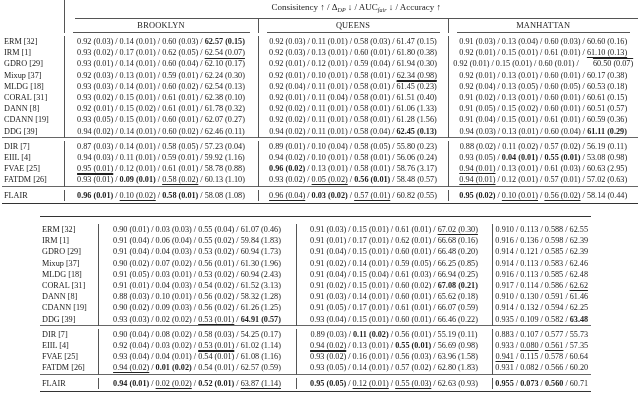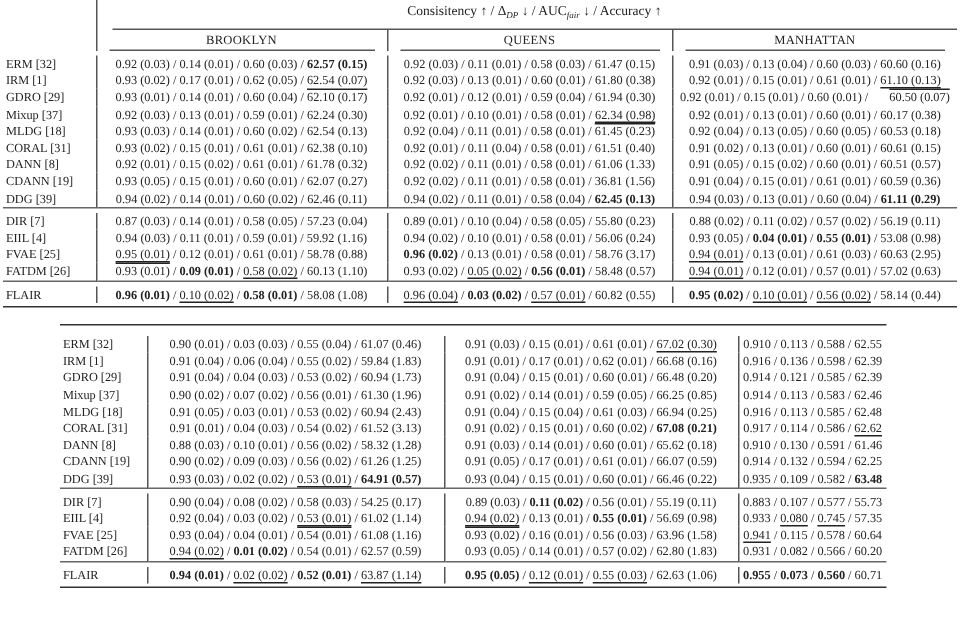--- a/index.html
+++ b/index.html
@@ -98,21 +98,21 @@
       </tr>
       <tr>
         <td class="method" style="position: relative;">DANN [8]</td>
         <td class="cell vsep"><span>0.92 (0.01) / 0.15 (0.02) / 0.61 (0.01) / 61.78 (0.32)</span></td>
         <td class="cell vsep"><span>0.92 (0.02) / 0.11 (0.01) / 0.58 (0.01) / 61.06 (1.33)</span></td>
         <td class="cell vsep"><span>0.91 (0.05) / 0.15 (0.02) / 0.60 (0.01) / 60.51 (0.57)</span></td>
       </tr>
       <tr>
         <td class="method" style="position: relative;">CDANN [19]</td>
         <td class="cell vsep"><span>0.93 (0.05) / 0.15 (0.01) / 0.60 (0.01) / 62.07 (0.27)</span></td>
-        <td class="cell vsep"><span>0.92 (0.02) / 0.11 (0.01) / 0.58 (0.01) / 36.81 (1.56)</span></td>
+        <td class="cell vsep"><span>0.92 (0.02) / 0.11 (0.01) / 0.58 (0.01) / 61.28 (1.56)</span></td>
         <td class="cell vsep"><span>0.91 (0.04) / 0.15 (0.01) / 0.61 (0.01) / 60.59 (0.36)</span></td>
       </tr>
       <tr>
         <td class="method" style="position: relative;">DDG [39]</td>
         <td class="cell vsep"><span>0.94 (0.02) / 0.14 (0.01) / 0.60 (0.02) / 62.46 (0.11)</span></td>
         <td class="cell vsep"><span>0.94 (0.02) / 0.11 (0.01) / 0.58 (0.04) / </span><span class="b">62.45 (0.13)</span></td>
         <td class="cell vsep"><span>0.94 (0.03) / 0.13 (0.01) / 0.60 (0.04) / </span><span class="b">61.11 (0.29)</span></td>
       </tr>
       <tr class="midrule">
         <td colspan="4" style="height: 3px;"></td>
@@ -232,40 +232,40 @@
       <tr>
         <td class="method">DIR [7]</td>
         <td class="cell vsep"><span>0.90 (0.04) / 0.08 (0.02) / 0.58 (0.03) / 54.25 (0.17)</span></td>
         <td class="cell vsep"><span>0.89 (0.03) / </span><span class="b">0.11 (0.02)</span><span> / 0.56 (0.01) / 55.19 (0.11)</span></td>
         <td class="cell vsep"><span>0.883 / 0.107 / 0.577 / 55.73</span></td>
       </tr>
       <tr>
         <td class="method">EIIL [4]</td>
         <td class="cell vsep"><span>0.92 (0.04) / 0.03 (0.02) / </span><span class="u">0.53 (0.01)</span><span> / 61.02 (1.14)</span></td>
         <td class="cell vsep"><span class="u">0.94 (0.02)</span><span> / 0.13 (0.01) / </span><span class="b">0.55 (0.01)</span><span> / 56.69 (0.98)</span></td>
-        <td class="cell vsep"><span>0.933 / </span><span class="u">0.080</span><span> / </span><span class="u">0.745</span><span> / 57.35</span></td>
+        <td class="cell vsep"><span>0.933 / </span><span class="u">0.080</span><span> / </span><span class="u">0.561</span><span> / 57.35</span></td>
       </tr>
       <tr>
         <td class="method">FVAE [25]</td>
         <td class="cell vsep"><span>0.93 (0.04) / 0.04 (0.01) / </span><span style="text-decoration: overline;">0.54 (0.01)</span><span> / 61.08 (1.16)</span></td>
         <td class="cell vsep"><span style="text-decoration: overline;">0.93 (0.02)</span><span> / 0.16 (0.01) / 0.56 (0.03) / 63.96 (1.58)</span></td>
         <td class="cell vsep"><span class="u">0.941</span><span> / 0.115 / 0.578 / 60.64</span></td>
       </tr>
       <tr>
         <td class="method">FATDM [26]</td>
         <td class="cell vsep"><span class="u">0.94 (0.02)</span><span> / </span><span class="b">0.01 (0.02)</span><span> / 0.54 (0.01) / 62.57 (0.59)</span></td>
         <td class="cell vsep"><span>0.93 (0.05) / 0.14 (0.01) / 0.57 (0.02) / 62.80 (1.83)</span></td>
         <td class="cell vsep"><span>0.931 / 0.082 / 0.566 / 60.20</span></td>
       </tr>
       <tr class="midrule">
         <td colspan="4" style="height: 3px;"></td>
       </tr>
       <tr>
         <td class="method">FLAIR</td>
         <td class="cell vsep"><span class="b">0.94 (0.01)</span><span> / </span><span class="u">0.02 (0.02)</span><span> / </span><span class="b">0.52 (0.01)</span><span> / </span><span class="u">63.87 (1.14)</span></td>
-        <td class="cell vsep"><span class="b">0.95 (0.05)</span><span> / </span><span class="u">0.12 (0.01)</span><span> / </span><span class="u">0.55 (0.03)</span><span> / 62.63 (1.06)</span></td>
+        <td class="cell vsep"><span class="b">0.95 (0.05)</span><span> / </span><span class="u">0.12 (0.01)</span><span> / </span><span class="u">0.55 (0.03)</span><span> / 62.63 (0.93)</span></td>
         <td class="cell vsep"><span class="b">0.955</span><span> / </span><span class="b">0.073</span><span> / </span><span class="b">0.560</span><span> / 60.71</span></td>
       </tr>
       <tr class="bottomrule">
         <td colspan="4" style="height: 2px;"></td>
       </tr>
     </tbody>
 </table>
 
 </body></html>

